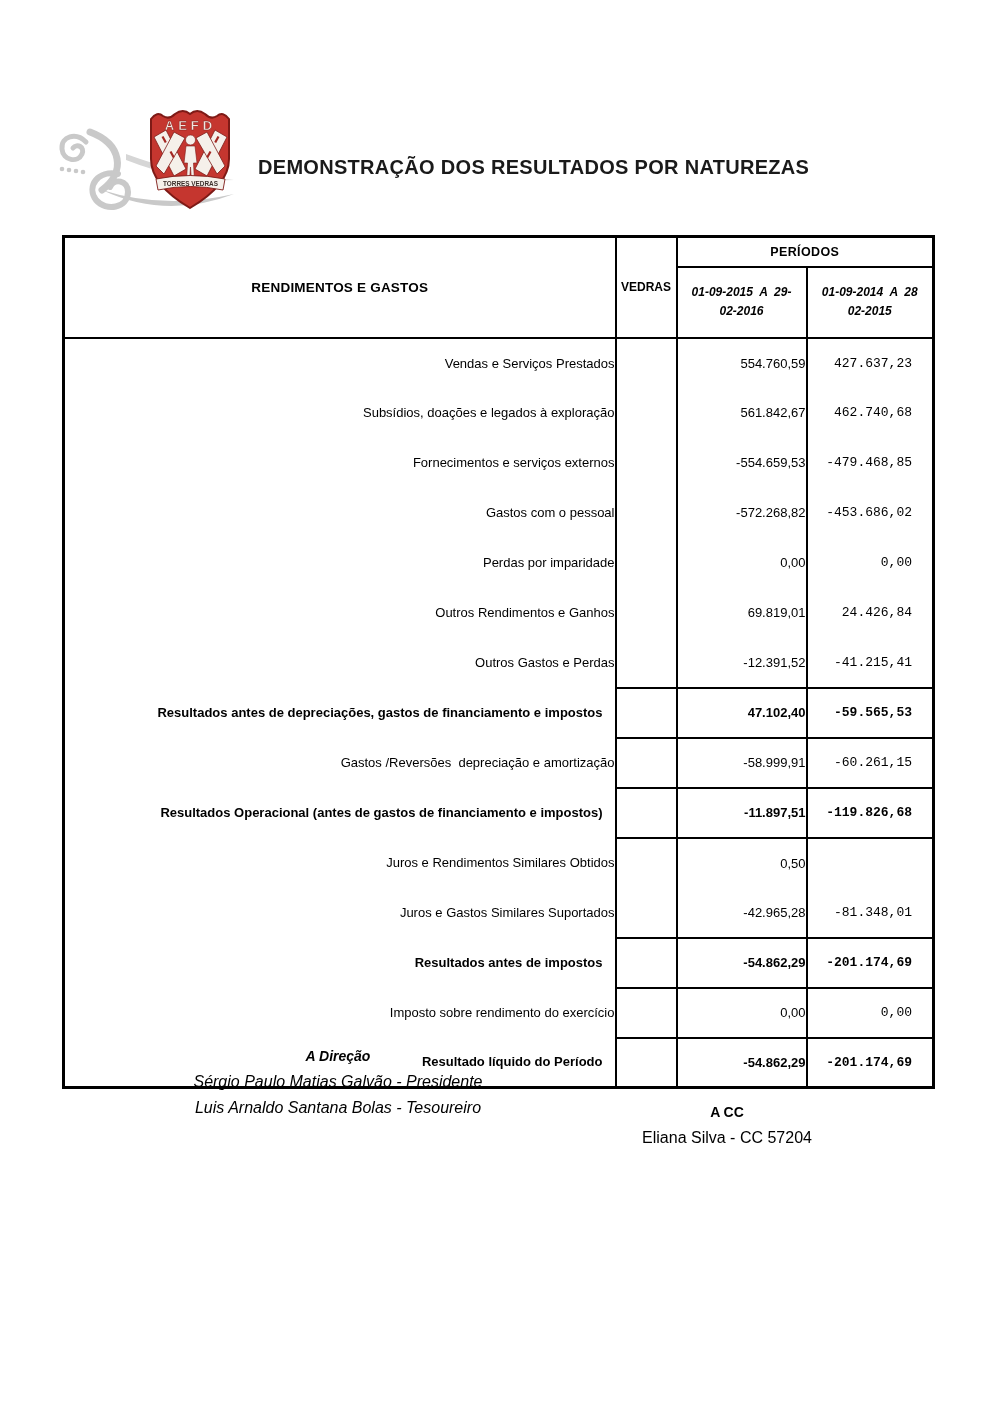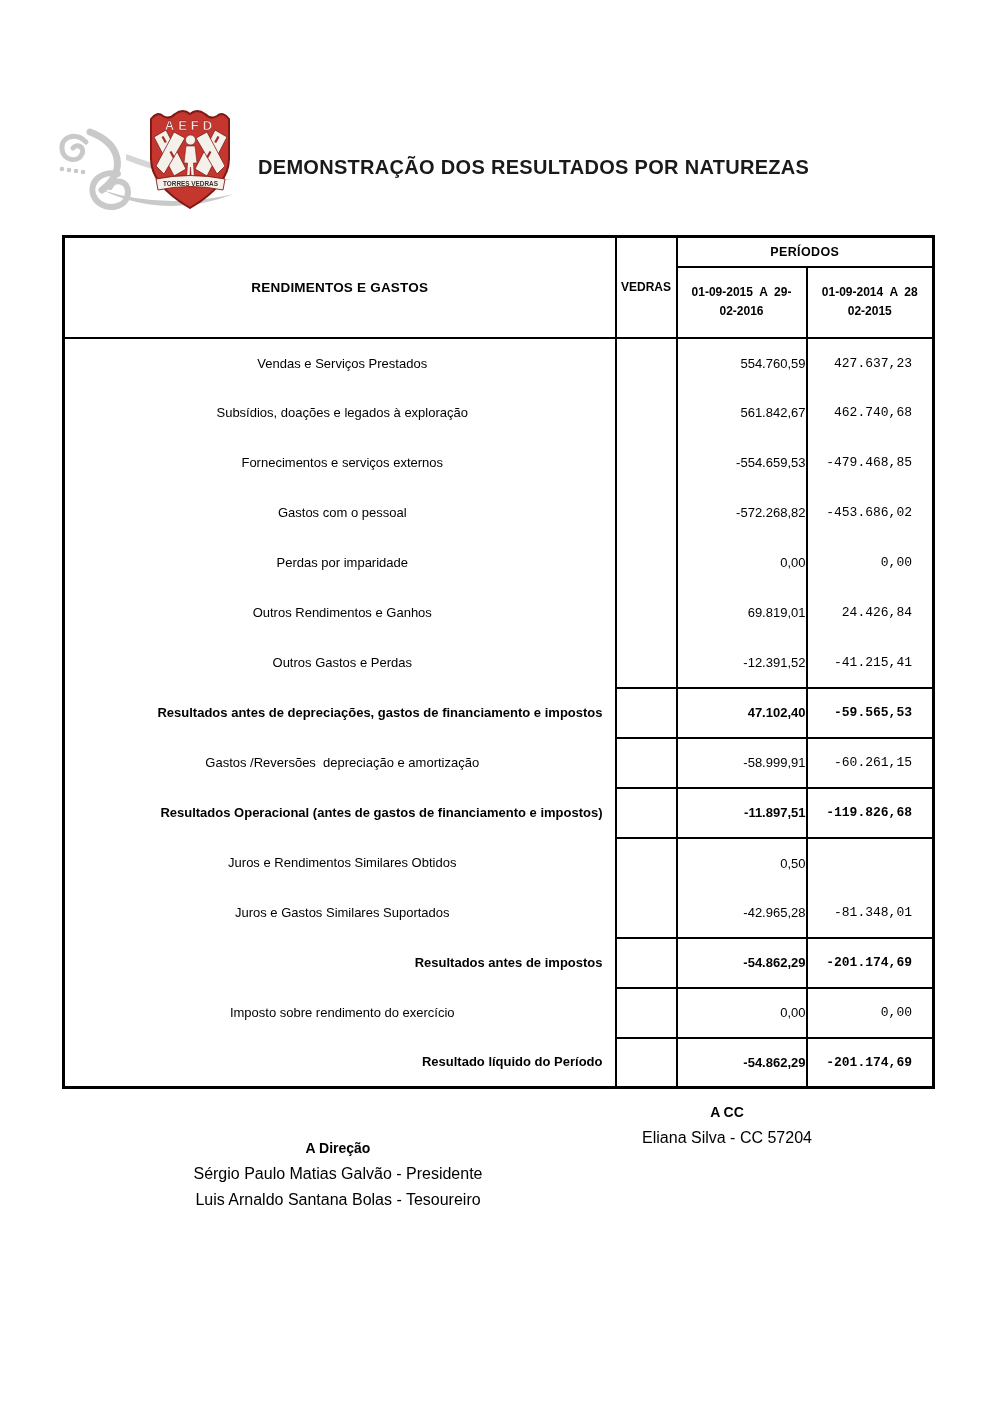--- a/index.html
+++ b/index.html
@@ -26,36 +26,36 @@
   .stmt col.c-notas { width:61px;  }
   .stmt col.c-v1    { width:130px; }
   .stmt col.c-v2    { width:127px; }
 
   .stmt th { font-weight:bold; vertical-align:middle; text-align:center;border-radius:14px; }
   .h-label   { border-right:2px solid #000; border-bottom:2px solid #000; font-size:13.5px; letter-spacing:.2px; }
   .h-notas   { border-right:2px solid #000; border-bottom:2px solid #000; font-size:12px; }
   .h-periodos{ height:30px; border-bottom:2px solid #000; font-size:12.5px; letter-spacing:.4px; }
   .h-date    { height:71px; border-bottom:2px solid #000; font-size:12px; line-height:1.55; }
   .h-date1   { border-right:2px solid #000; }
-  .h-date .dl{ display:block; white-space:pre; }
+  .h-date .dl{ display:block; white-space:pre;font-style:italic; }
 
   .stmt td { height:50px; vertical-align:middle; font-size:13px; }
-  td.lbl        { text-align:center; padding-left:5px; border-right:2px solid #000; white-space:pre; }
+  td.lbl        { text-align:right; padding-left:5px; border-right:2px solid #000; white-space:pre; }
   td.lbl-bold   { text-align:right; padding-right:12px; font-weight:bold; }
   td.notas-cell { border-right:2px solid #000; }
   td.v1         { text-align:right; border-right:2px solid #000; }
   td.v2         { text-align:right; padding-right:20px;font-family:Liberation Mono, monospace; }
   tr.bold-row td{ font-weight:bold; }
   tr.bold-row td.notas-cell,
   tr.bold-row td.v1,
   tr.bold-row td.v2 { border-top:2px solid #000; border-bottom:2px solid #000; }
 
   
   .sig { position:absolute; text-align:center; }
-  .sig-left  { left:158px; top:1140px; width:360px; }
+  .sig-left  { left:158px; top:1048px; width:360px;font-style:italic; }
   .sig-right { left:560px; top:1104px; width:334px; }
   .sig-title { font-size:14px; font-weight:bold; margin-bottom:9px; }
   .sig-line  { font-size:16px; margin-bottom:8px; }
 </style>
 </head>
 <body>
 
 <div class="page">
 
   <svg class="flourish" width="182" height="98" viewBox="0 0 182 98" fill="none">

